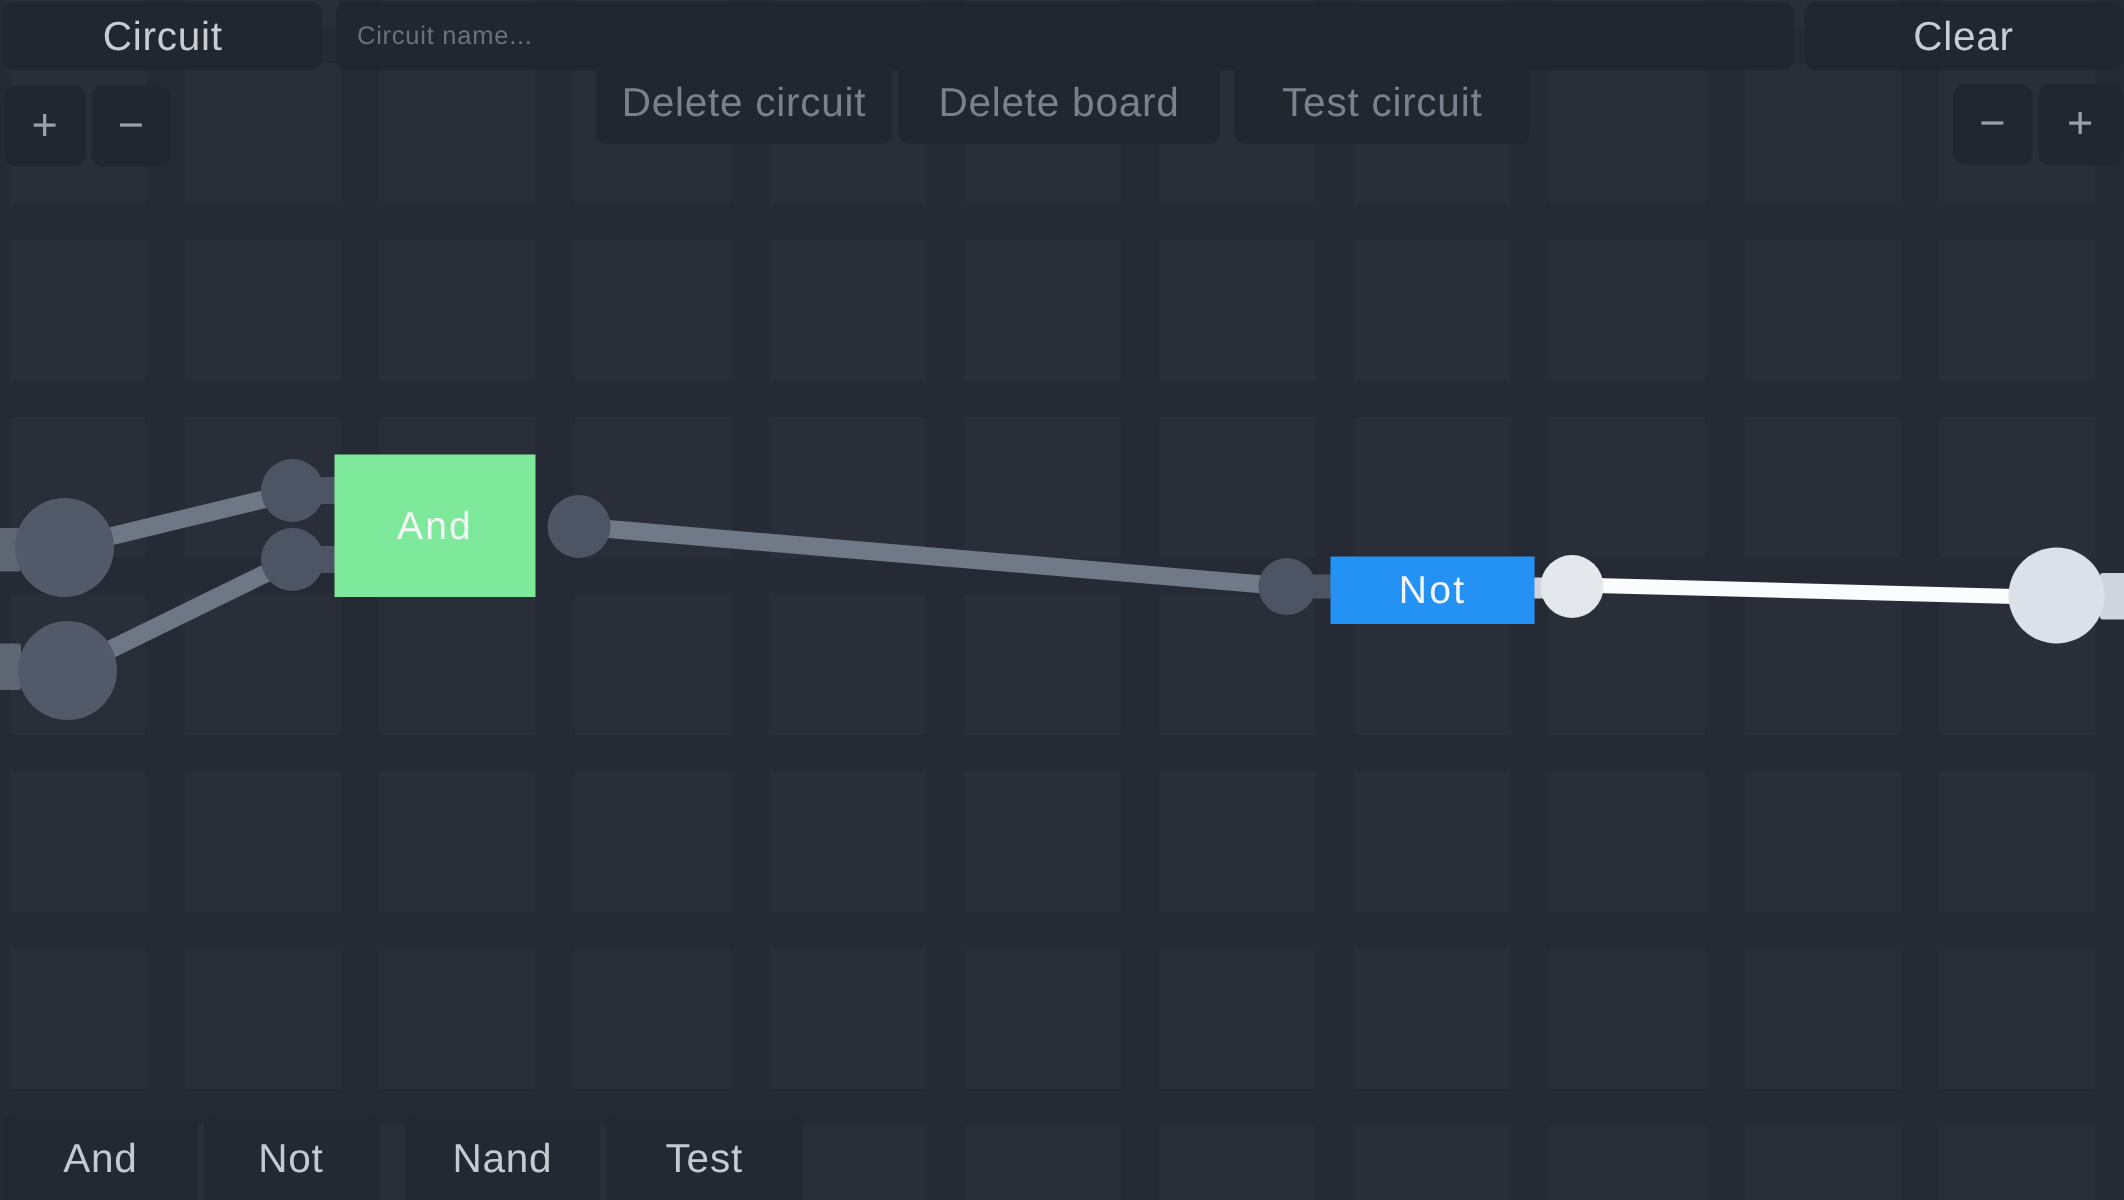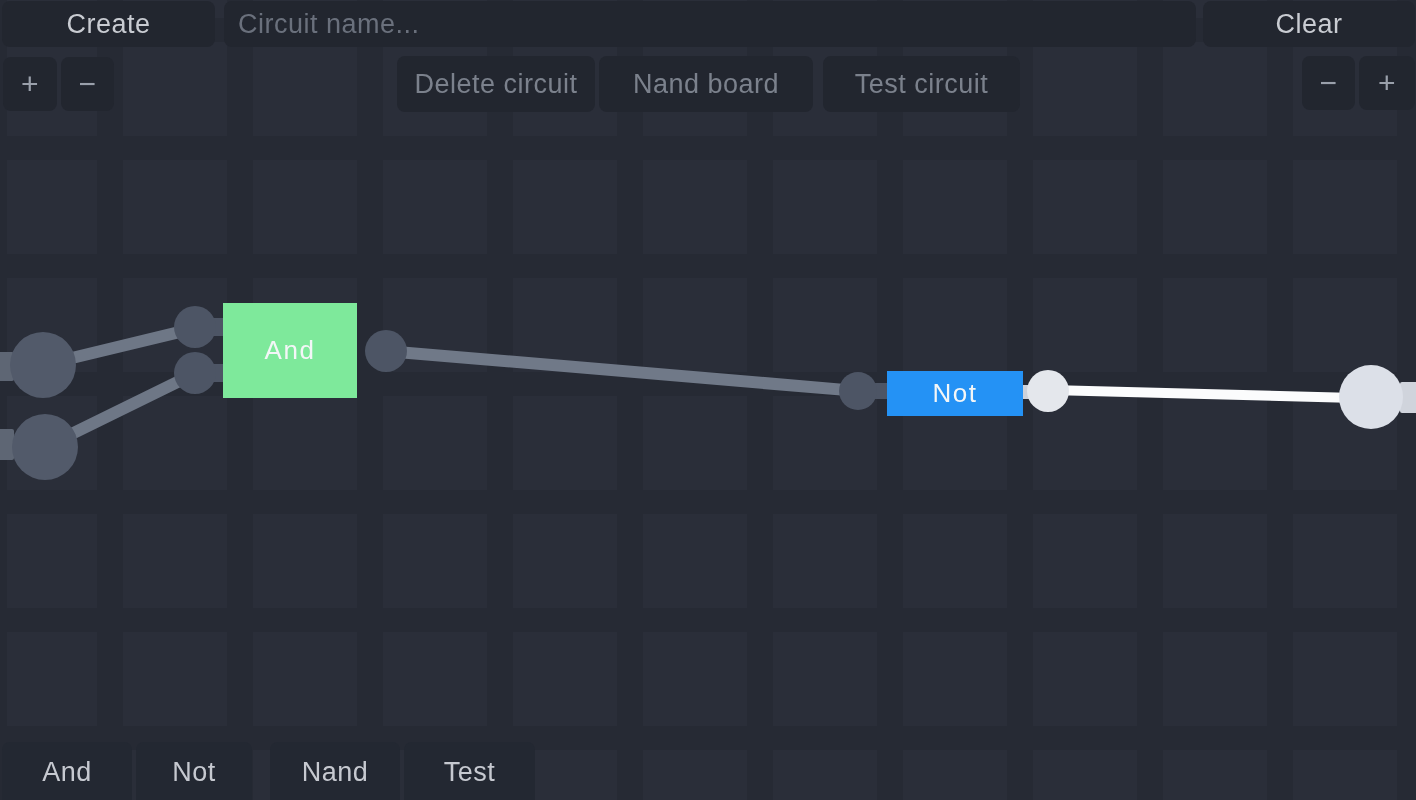--- a/index.html
+++ b/index.html
@@ -42,32 +42,32 @@
     cursor: pointer;
     display: flex; align-items: center; justify-content: center;
   }
 
   #create-btn { left: 2px;    top: 1px; width: 213px; height: 46px; }
   #menu-btn   { left: 1203px; top: 1px; width: 212px; height: 46px; }
 
   #circuit-name {
     position: absolute; left: 224px; top: 1px; width: 972px; height: 46px;
     background: #22262f; border: none; border-radius: 8px;
-    padding: 0 14px; font-family: inherit; font-size: 27px;
+    padding: 0 14px; font-family: inherit; font-size: 17px;
     color: #fde047; letter-spacing: 0.5px; outline: none;
   }
   #circuit-name::placeholder { color: #6a707c; opacity: 1; }
 
   .zoom-btn { font-size: 30px; color: #9aa0ab; }
   #zoom-in-left   { left: 3px;    top: 57px; width: 54px; height: 54px; }
   #zoom-out-left  { left: 61px;   top: 57px; width: 53px; height: 54px; }
   #zoom-out-right { left: 1302px; top: 56px; width: 53px; height: 54px; }
   #zoom-in-right  { left: 1359px; top: 56px; width: 56px; height: 54px; }
 
-  .action-btn { color: #7b818c; top: 56px; height: 56px; }
+  .action-btn { color: #7b818c; top: 40px; height: 56px; }
   #delete-circuit { left: 397px; width: 198px; }
   #clear-board    { left: 599px; width: 214px; }
   #open-circuit   { left: 823px; width: 197px; }
 
   .palette-item {
     position: absolute; top: 742px; height: 60px;
     background: #232832; border: none; border-radius: 8px 8px 0 0;
     color: #c6c9d0; font-family: inherit; font-size: 27px; letter-spacing: 0.5px;
     cursor: pointer;
   }
@@ -96,29 +96,29 @@
     <div class="pin" style="left: 365px; top: 330px; width: 42px; height: 42px; background: rgb(77, 85, 101);"></div>
     <div class="pin" style="left: 839px; top: 372px; width: 38px; height: 38px; background: rgb(77, 85, 101);"></div>
     <div class="pin" style="left: 1027px; top: 370px; width: 42px; height: 42px; background: rgb(228, 231, 236);"></div>
     <div class="node" style="left: 10px; top: 332px; width: 66px; height: 66px; background: rgb(82, 90, 106);"></div>
     <div class="node" style="left: 12px; top: 414px; width: 66px; height: 66px; background: rgb(82, 90, 106);"></div>
     <div class="node" style="left: 1339px; top: 365px; width: 64px; height: 64px; background: rgb(220, 224, 232);"></div>
     <div class="gate" style="left: 223px; top: 303px; width: 134px; height: 95px; background: rgb(126, 233, 155);">And</div>
     <div class="gate" style="left: 887px; top: 371px; width: 136px; height: 45px; background: rgb(36, 146, 245);">Not</div>
   </div>
 
-<button class="ui-btn" id="create-btn">Create</button>
+<button class="ui-btn" id="create-btn">Circuit</button>
 <input id="circuit-name" value="" placeholder="Circuit name..." style="">
 <button class="ui-btn" id="menu-btn">Clear</button>
 
 <button class="ui-btn zoom-btn" id="zoom-in-left">+</button>
 <button class="ui-btn zoom-btn" id="zoom-out-left">−</button>
 
 <button class="ui-btn action-btn" id="delete-circuit">Delete circuit</button>
-<button class="ui-btn action-btn" id="clear-board">Nand board</button>
+<button class="ui-btn action-btn" id="clear-board">Delete board</button>
 <button class="ui-btn action-btn" id="open-circuit">Test circuit</button>
 
 <button class="ui-btn zoom-btn" id="zoom-out-right">−</button>
 <button class="ui-btn zoom-btn" id="zoom-in-right">+</button>
 
 <div>
   <button class="palette-item" id="palette-and">And</button>
   <button class="palette-item" id="palette-not">Not</button>
   <button class="palette-item" id="palette-nand">Nand</button>
   <button class="palette-item" id="palette-test">Test</button>

